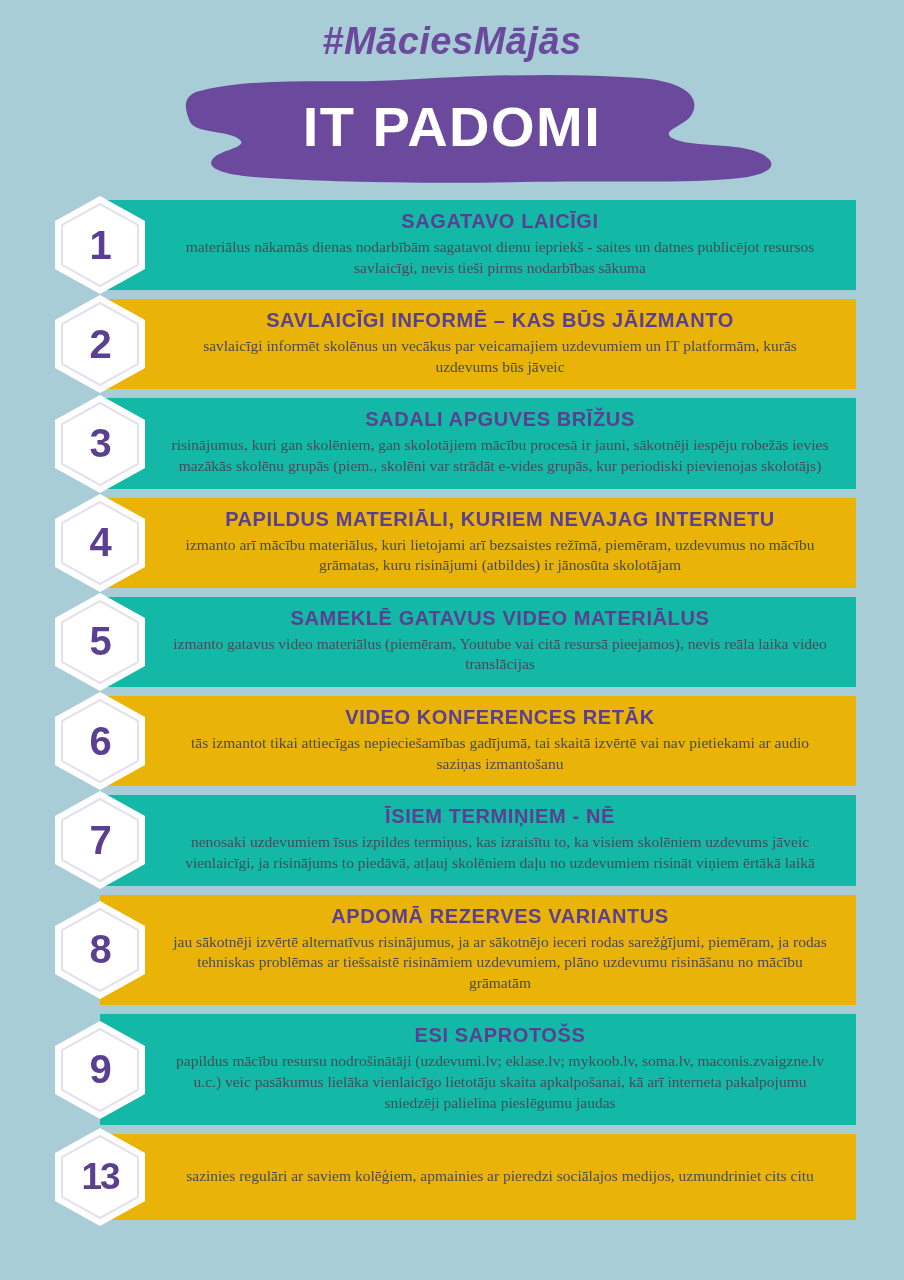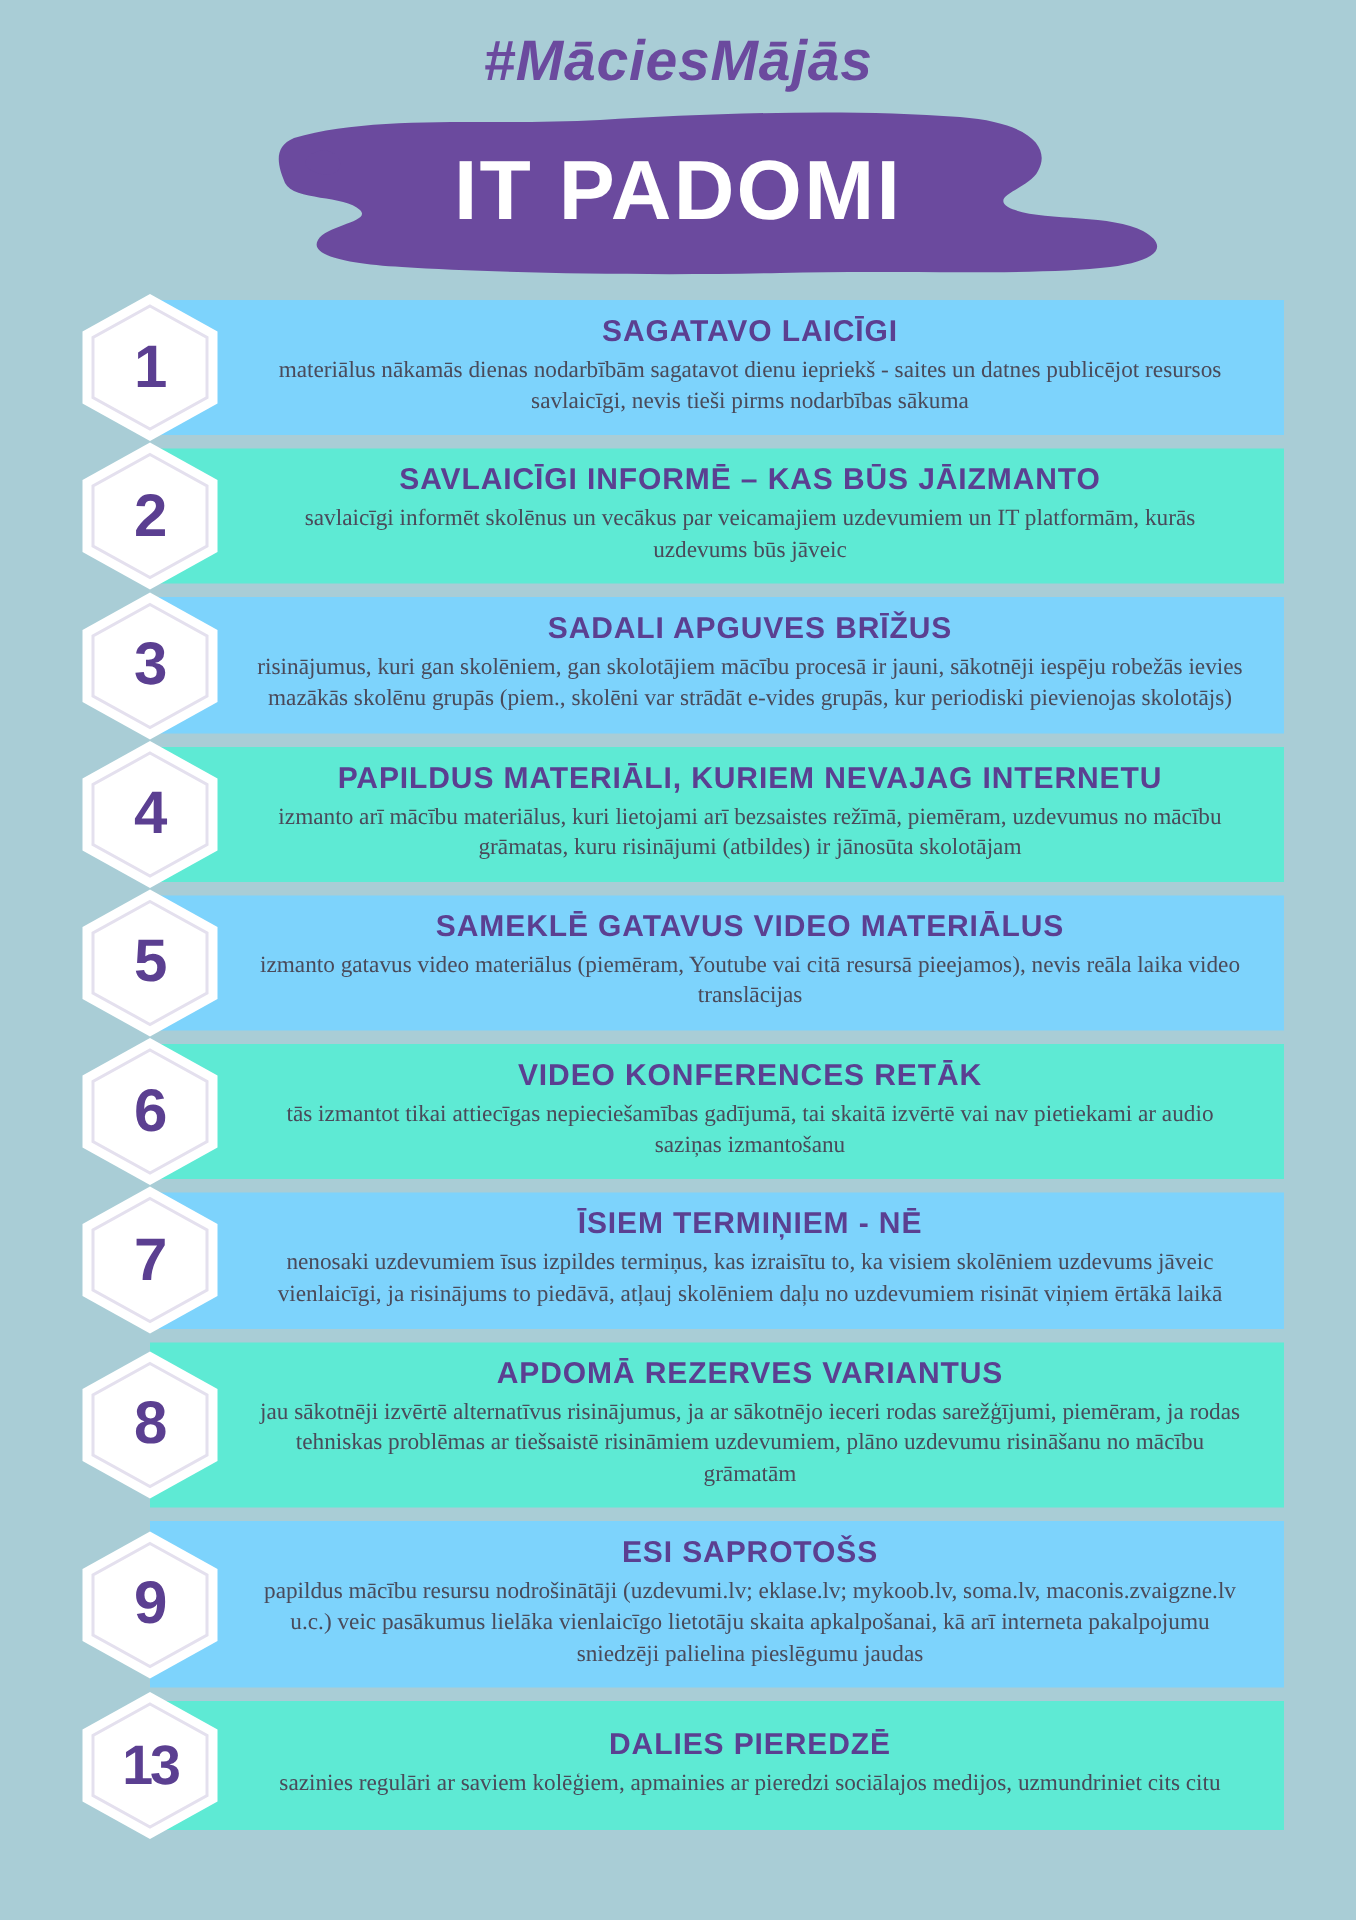--- a/index.html
+++ b/index.html
@@ -60,28 +60,28 @@
   }
 
   .tip {
     position: relative;
     margin-bottom: 9px;
     min-height: 86px;
   }
 
   .tip-band {
     margin-left: 52px;
-    background: #7dd3fc;
+    background: #14b8a6;
     min-height: 86px;
     padding: 10px 26px 12px 70px;
     display: flex;
     flex-direction: column;
     justify-content: center;
   }
-  .tip.alt .tip-band { background: #5eead4; }
+  .tip.alt .tip-band { background: #eab308; }
 
   .tip-title {
     font-family: "Liberation Sans", sans-serif;
     font-weight: bold;
     font-size: 20px;
     color: #5b3f91;
     text-align: center;
     letter-spacing: 0.6px;
     margin-bottom: 4px;
   }
@@ -262,19 +262,18 @@
 
     <div class="tip alt">
       <div class="hex">
         <svg width="104" height="104" viewBox="0 0 104 104" xmlns="http://www.w3.org/2000/svg">
           <polygon points="52,3 97,28 97,76 52,101 7,76 7,28" fill="#ffffff"></polygon>
           <polygon points="52,11 90,32 90,72 52,93 14,72 14,32" fill="none" stroke="#e4e0ee" stroke-width="2"></polygon>
         </svg>
         <div class="hex-num wide">13</div>
       </div>
       <div class="tip-band">
-        <div class="tip-title">DALIES PIEREDZĒ</div>
         <div class="tip-text">sazinies regulāri ar saviem kolēģiem, apmainies ar pieredzi sociālajos medijos, uzmundriniet cits citu</div>
       </div>
     </div>
 
   </div>
 </div>
 
 </body></html>

